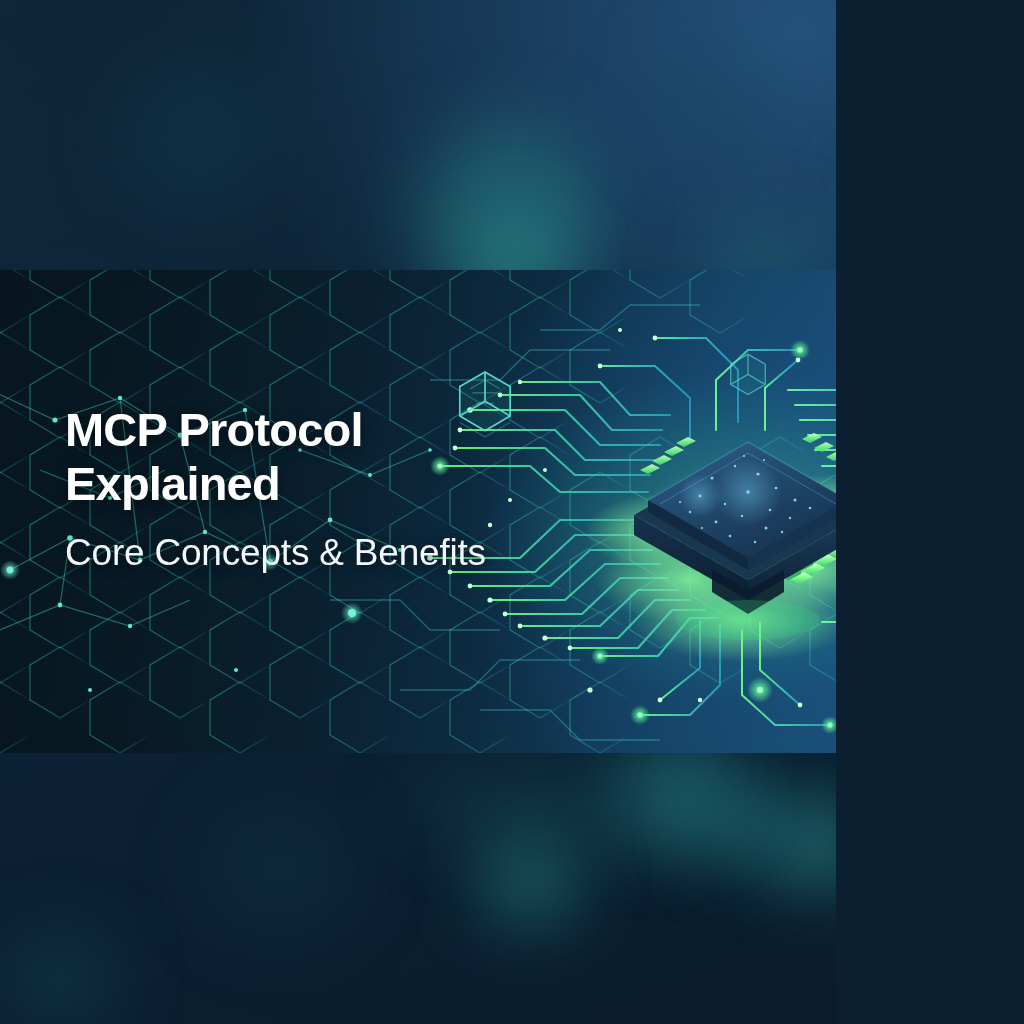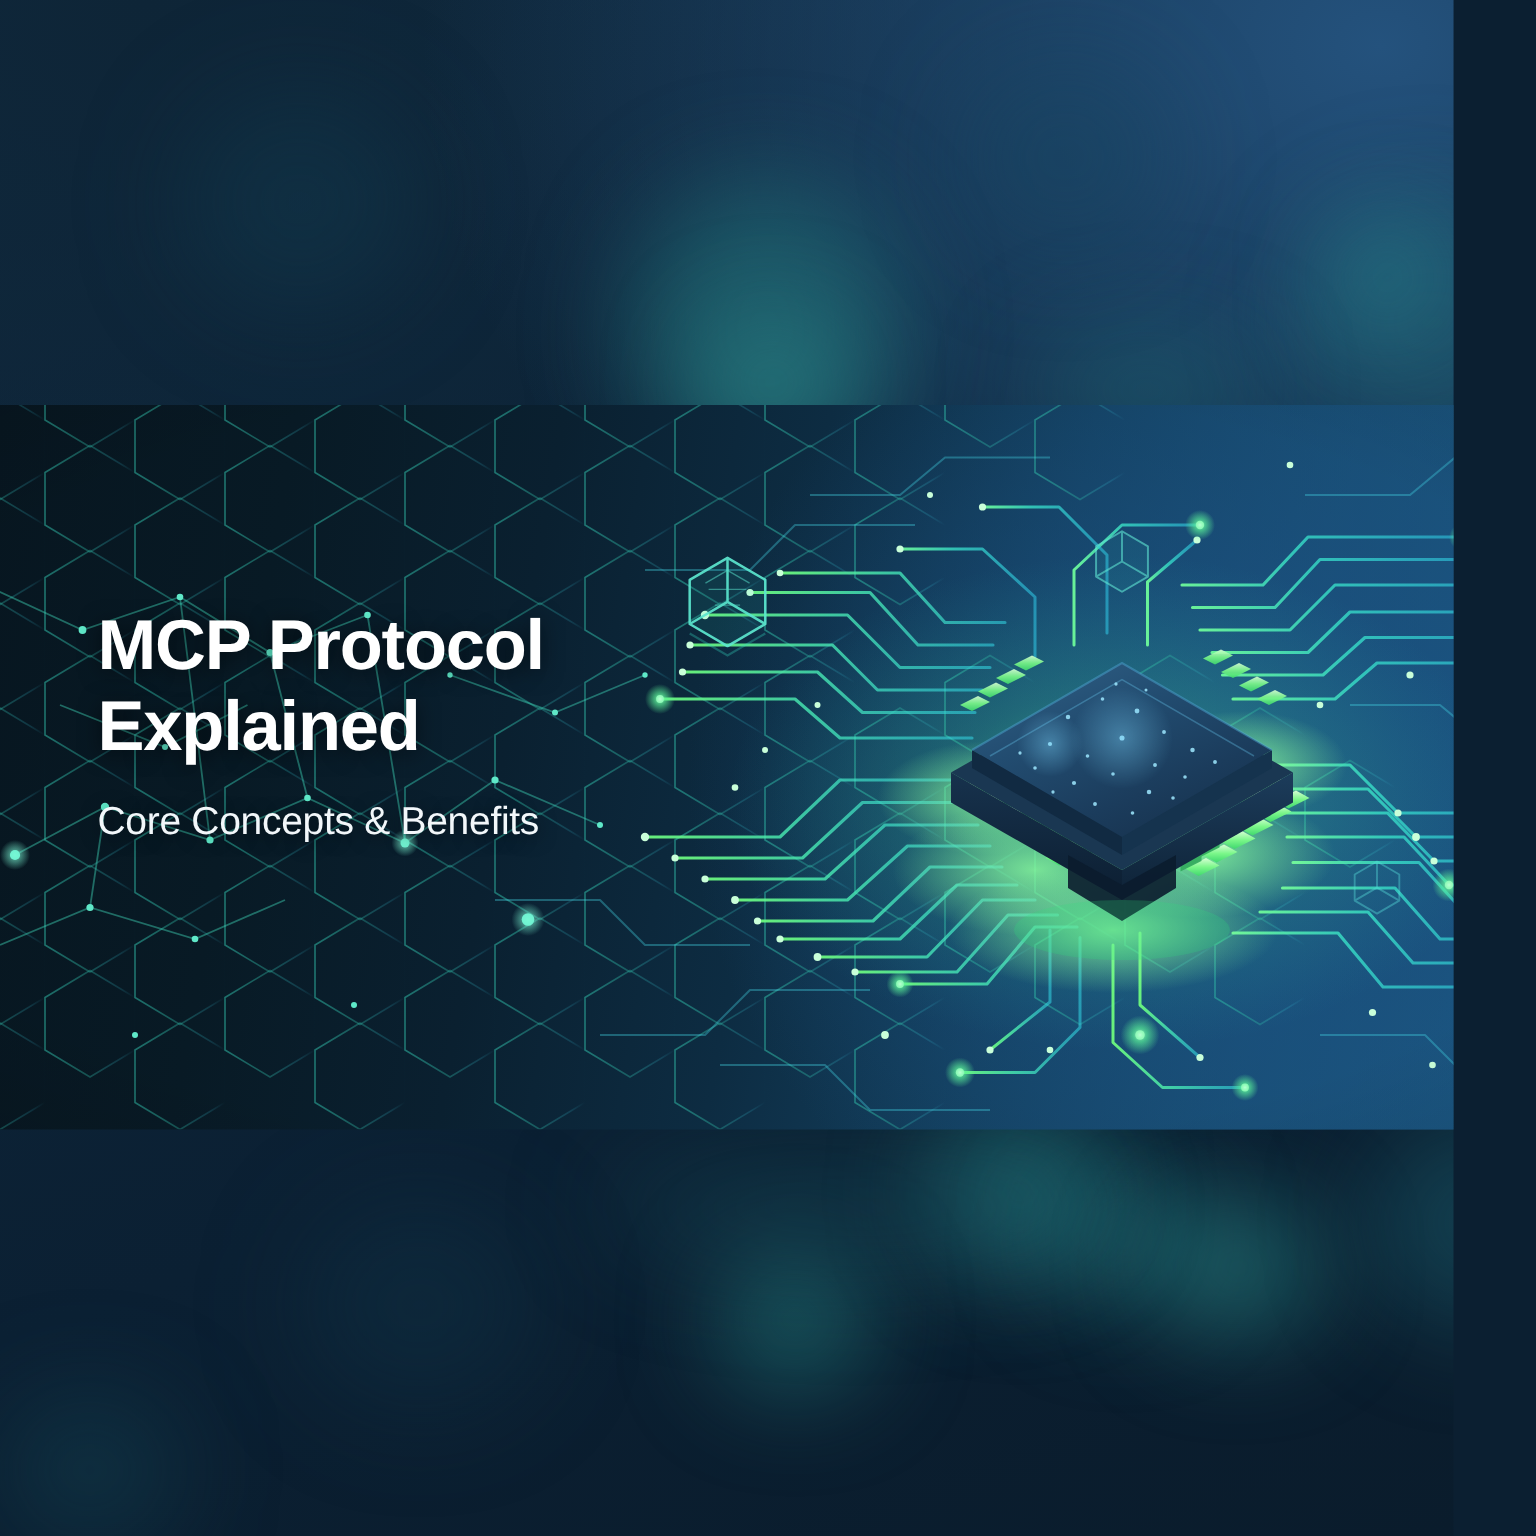--- a/index.html
+++ b/index.html
@@ -4,21 +4,21 @@
 <style>
   * { margin:0; padding:0; box-sizing:border-box; }
   html,body{
     width:1024px; height:1024px; overflow:hidden;
     background:#0b1f31;
     font-family:"Liberation Sans", sans-serif;
   }
 
   #stage{
     position:relative;
-    width:969px; height:1024px;
+    width:836px; height:1024px;
     overflow:hidden;
     background:
       radial-gradient(120% 90% at 95% 3%, #24527d 0%, rgba(36,82,125,0) 55%),
       radial-gradient(90% 70% at 10% 0%, #0e2537 0%, rgba(14,37,55,0) 60%),
       linear-gradient(160deg,#102a40 0%,#0d2438 35%,#0b2033 65%,#0a1c2c 100%);
   }
 
   
   .bokeh{ position:absolute; border-radius:50%; filter:blur(34px); pointer-events:none; }
 
@@ -57,21 +57,21 @@
     font-size:47px;
     font-weight:bold;
     line-height:54px;
     letter-spacing:-0.8px;
     text-shadow:0 2px 14px rgba(0,0,0,.55);
     white-space:pre-line;
   }
   #subtitle{
     margin-top:21px;
     color:#f2f7fa;
-    font-size:26px;
+    font-size:37px;
     font-weight:normal;
     letter-spacing:-0.2px;
     text-shadow:0 2px 12px rgba(0,0,0,.5);
   }
 </style>
 </head>
 <body>
 
 <div id="stage">
 

